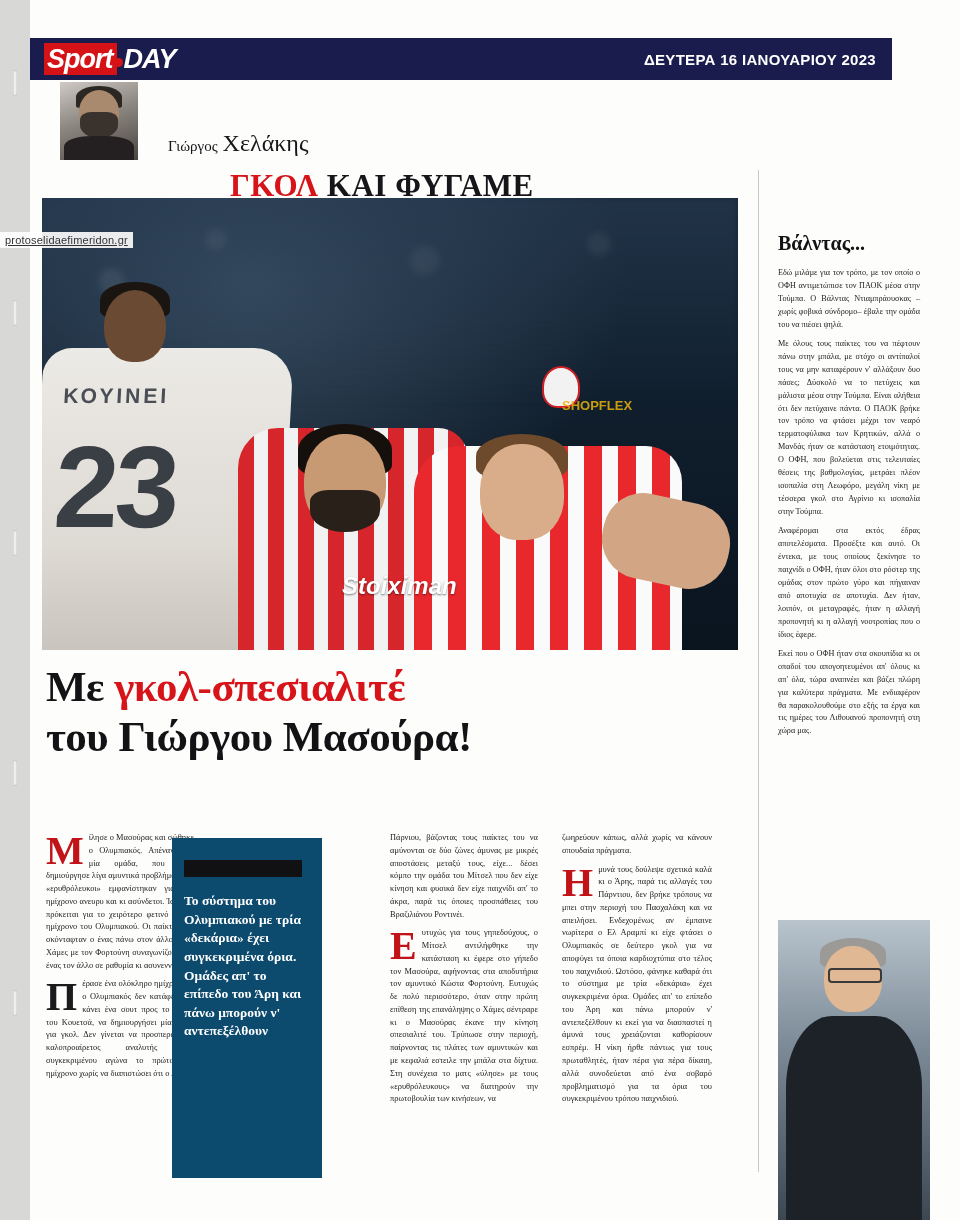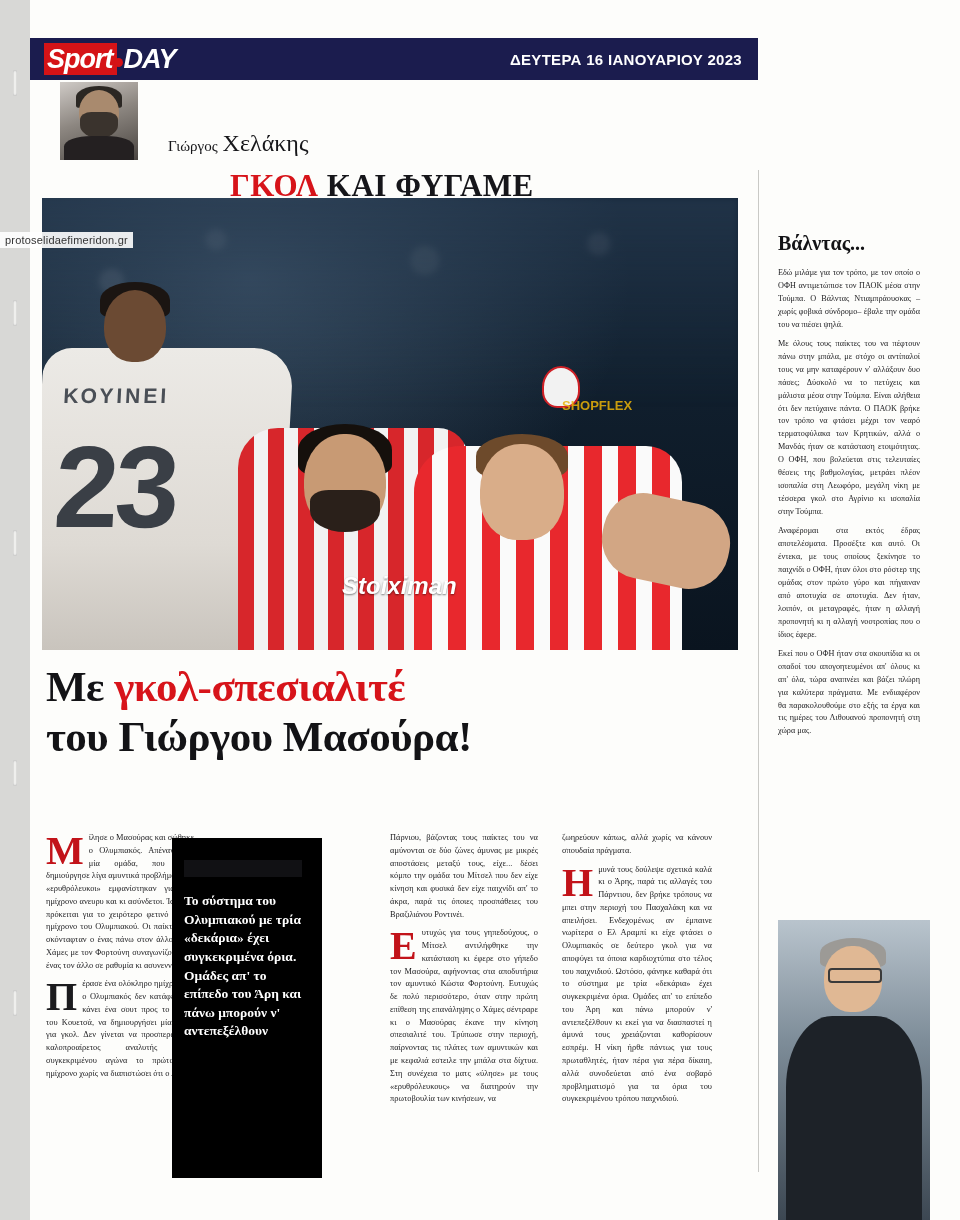--- a/index.html
+++ b/index.html
@@ -37,21 +37,21 @@
     position: absolute;
     left: 30px; top: 0;
     width: 930px; height: 1220px;
     background: #fdfdfb;
   }
 
   
   .masthead {
     position: absolute;
     left: 30px; top: 38px;
-    width: 728px; height: 42px;
+    width: 862px; height: 42px;
     background: #1b1c4e;
   }
   .logo {
     position: absolute;
     left: 14px; top: 6px;
     font-family: "Liberation Sans", sans-serif;
     font-weight: bold;
     font-style: italic;
     font-size: 27px;
     letter-spacing: -1px;
@@ -294,20 +294,21 @@
 
   .watermark {
     position: absolute;
     left: 0; top: 232px;
     background: rgba(255,255,255,.9);
     color: #333;
     font-family: "Liberation Sans", sans-serif;
     font-size: 11px;
     padding: 2px 5px;
     letter-spacing: .2px;
+    text-decoration: underline;
   }
 
   
   .headline {
     position: absolute;
     left: 46px; top: 662px;
     width: 690px;
     font-weight: bold;
     font-size: 43px;
     line-height: 1.16;
@@ -350,21 +351,21 @@
     font-weight: bold;
     padding: 3px 5px 0 0;
     color: #1b1b1e;
   }
 
   
   .pullbox {
     position: absolute;
     left: 172px; top: 838px;
     width: 150px; height: 340px;
-    background: #000000;
+    background: #0c4a6e;
   }
   .pullbox .bar {
     position: absolute;
     left: 12px; top: 22px;
     width: 118px; height: 17px;
     background: #111114;
   }
   .pullbox .txt {
     position: absolute;
     left: 12px; top: 54px;

